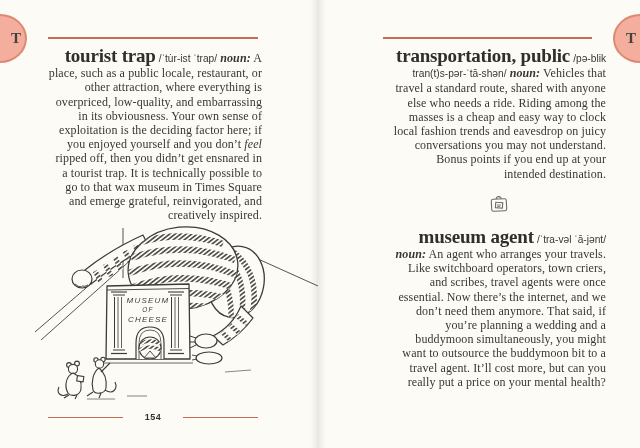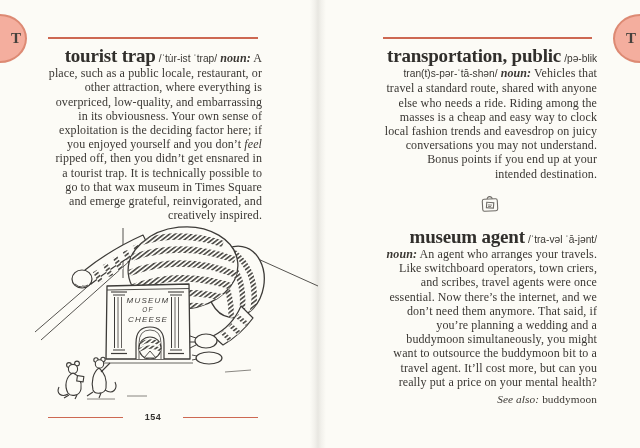--- a/index.html
+++ b/index.html
@@ -25,21 +25,21 @@
     font-family:"Liberation Serif", serif; font-weight:bold; font-size:15px;
     color:#45413c;
   }
   .tab-left .tab-letter { left:36px; }
   .tab-right .tab-letter { left:11px; }
   .rule { position:absolute; top:37px; height:2px; background:var(--accent,#cd6852); }
   .rule-left { left:48px; width:210px; }
   .rule-right { left:383px; width:209px; }
   .col { position:absolute; top:46px; width:214px; color:var(--ink,#3a3733); }
   .col-left { left:48px; }
-  .col-right { left:383px; }
+  .col-right { left:392px; }
   .entry-text { font-size:12px; line-height:14.2px; letter-spacing:0.1px; margin:0; text-align:right; }
   .headword { font-weight:bold; font-size:19px; letter-spacing:-0.2px; line-height:1; color:#312f2c; }
   .pron { font-family:"Liberation Sans", sans-serif; font-size:10.2px; letter-spacing:0; }
   .pos { font-style:italic; font-weight:bold; }
   .ital { font-style:italic; }
   .see-also { margin-top:3px; font-size:11.3px; }
   .see-label { font-style:italic; }
   .icon-divider { display:flex; justify-content:center; margin:10px 0 8px; }
   .footer {
     position:absolute; top:413px; width:210px;
@@ -232,24 +232,20 @@
         </svg>
       </span>
     </div>
 
     <p class="entry-text">
       <span class="headword">museum agent</span>
       <span class="pron">/ˈtra-vəl ˈā-jənt/</span>
       <span class="pos">noun:</span>
       <span>An agent who arranges your travels. Like switchboard operators, town criers, and scribes, travel agents were once essential. Now there’s the internet, and we don’t need them anymore. That said, if you’re planning a wedding and a buddymoon simultaneously, you might want to outsource the buddymoon bit to a travel agent. It’ll cost more, but can you really put a price on your mental health?</span>
     </p>
-    <p class="entry-text see-also">
-      <span class="see-label">See also:</span>
-      <span>buddymoon</span>
-    </p>
   </div>
 
   <div class="footer footer-left">
     <span class="line"></span>
     <span class="pagenum">154</span>
     <span class="line"></span>
   </div>
 
 </div>
 

